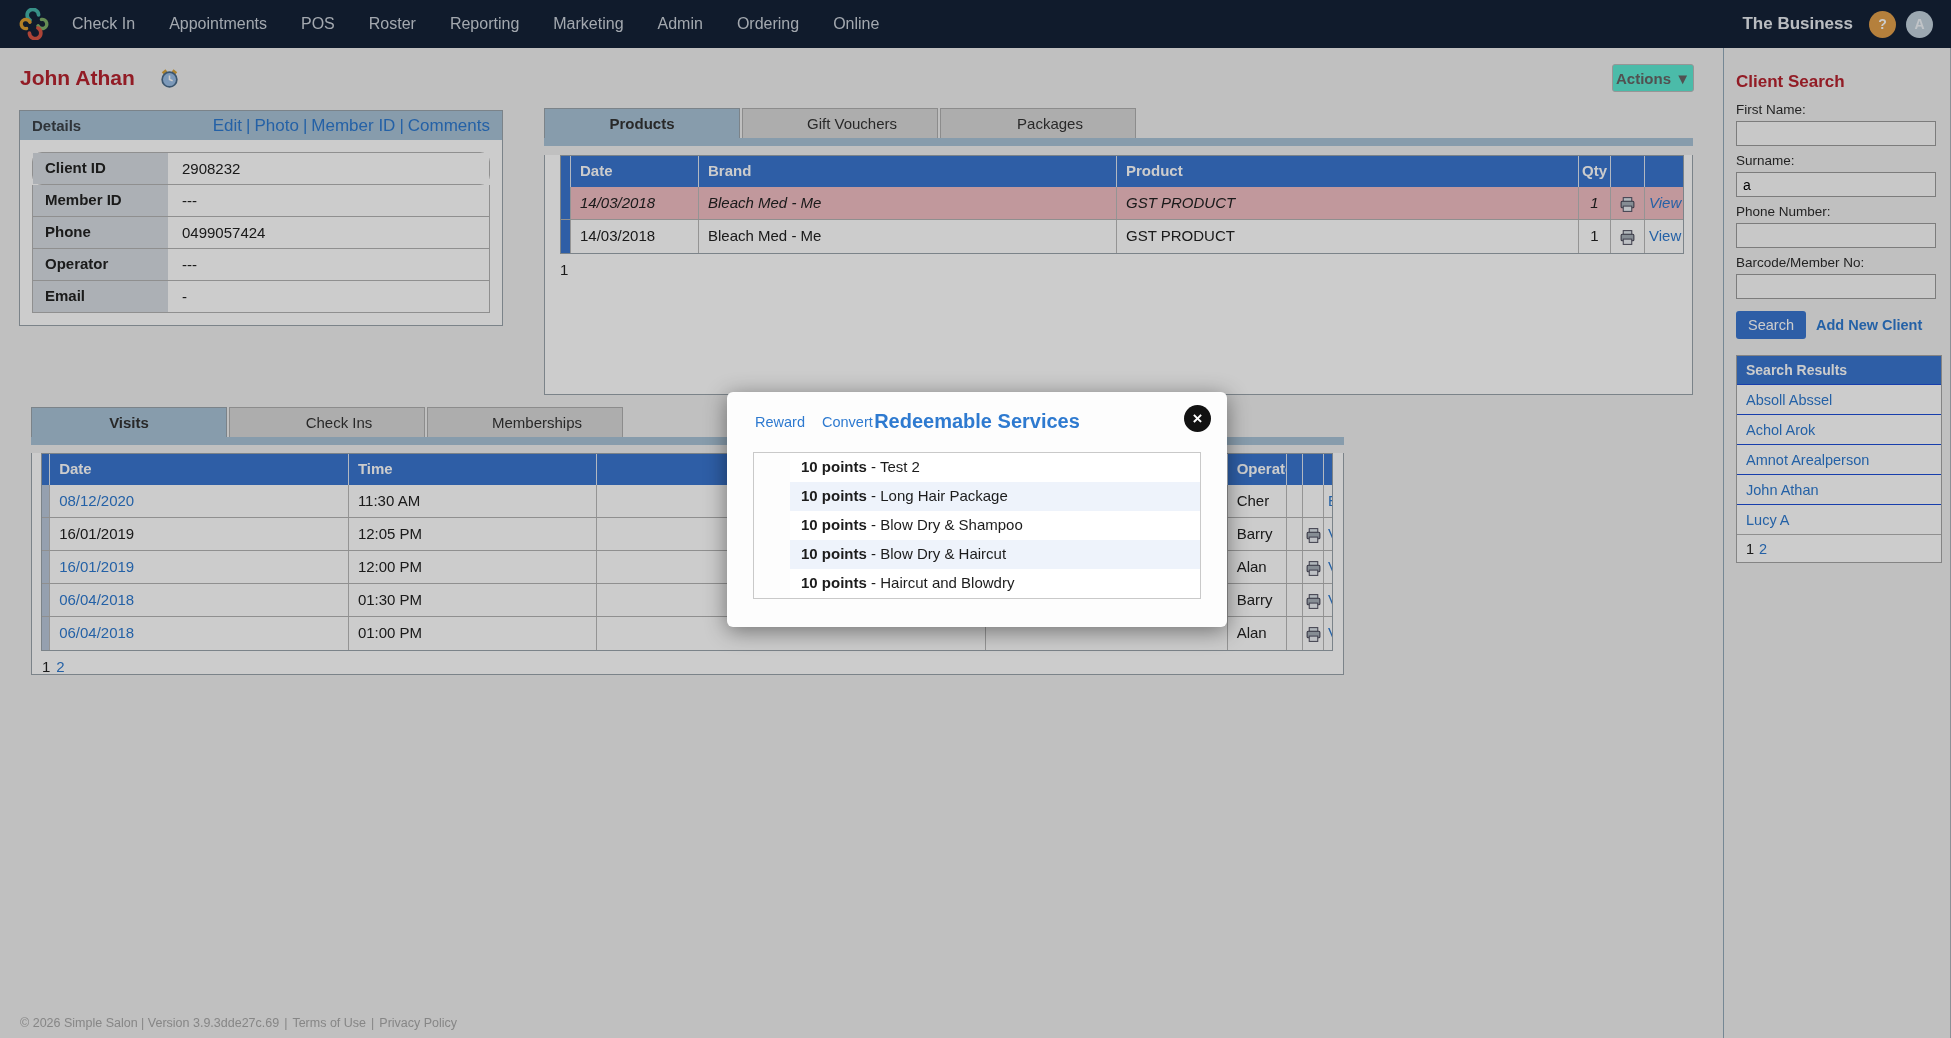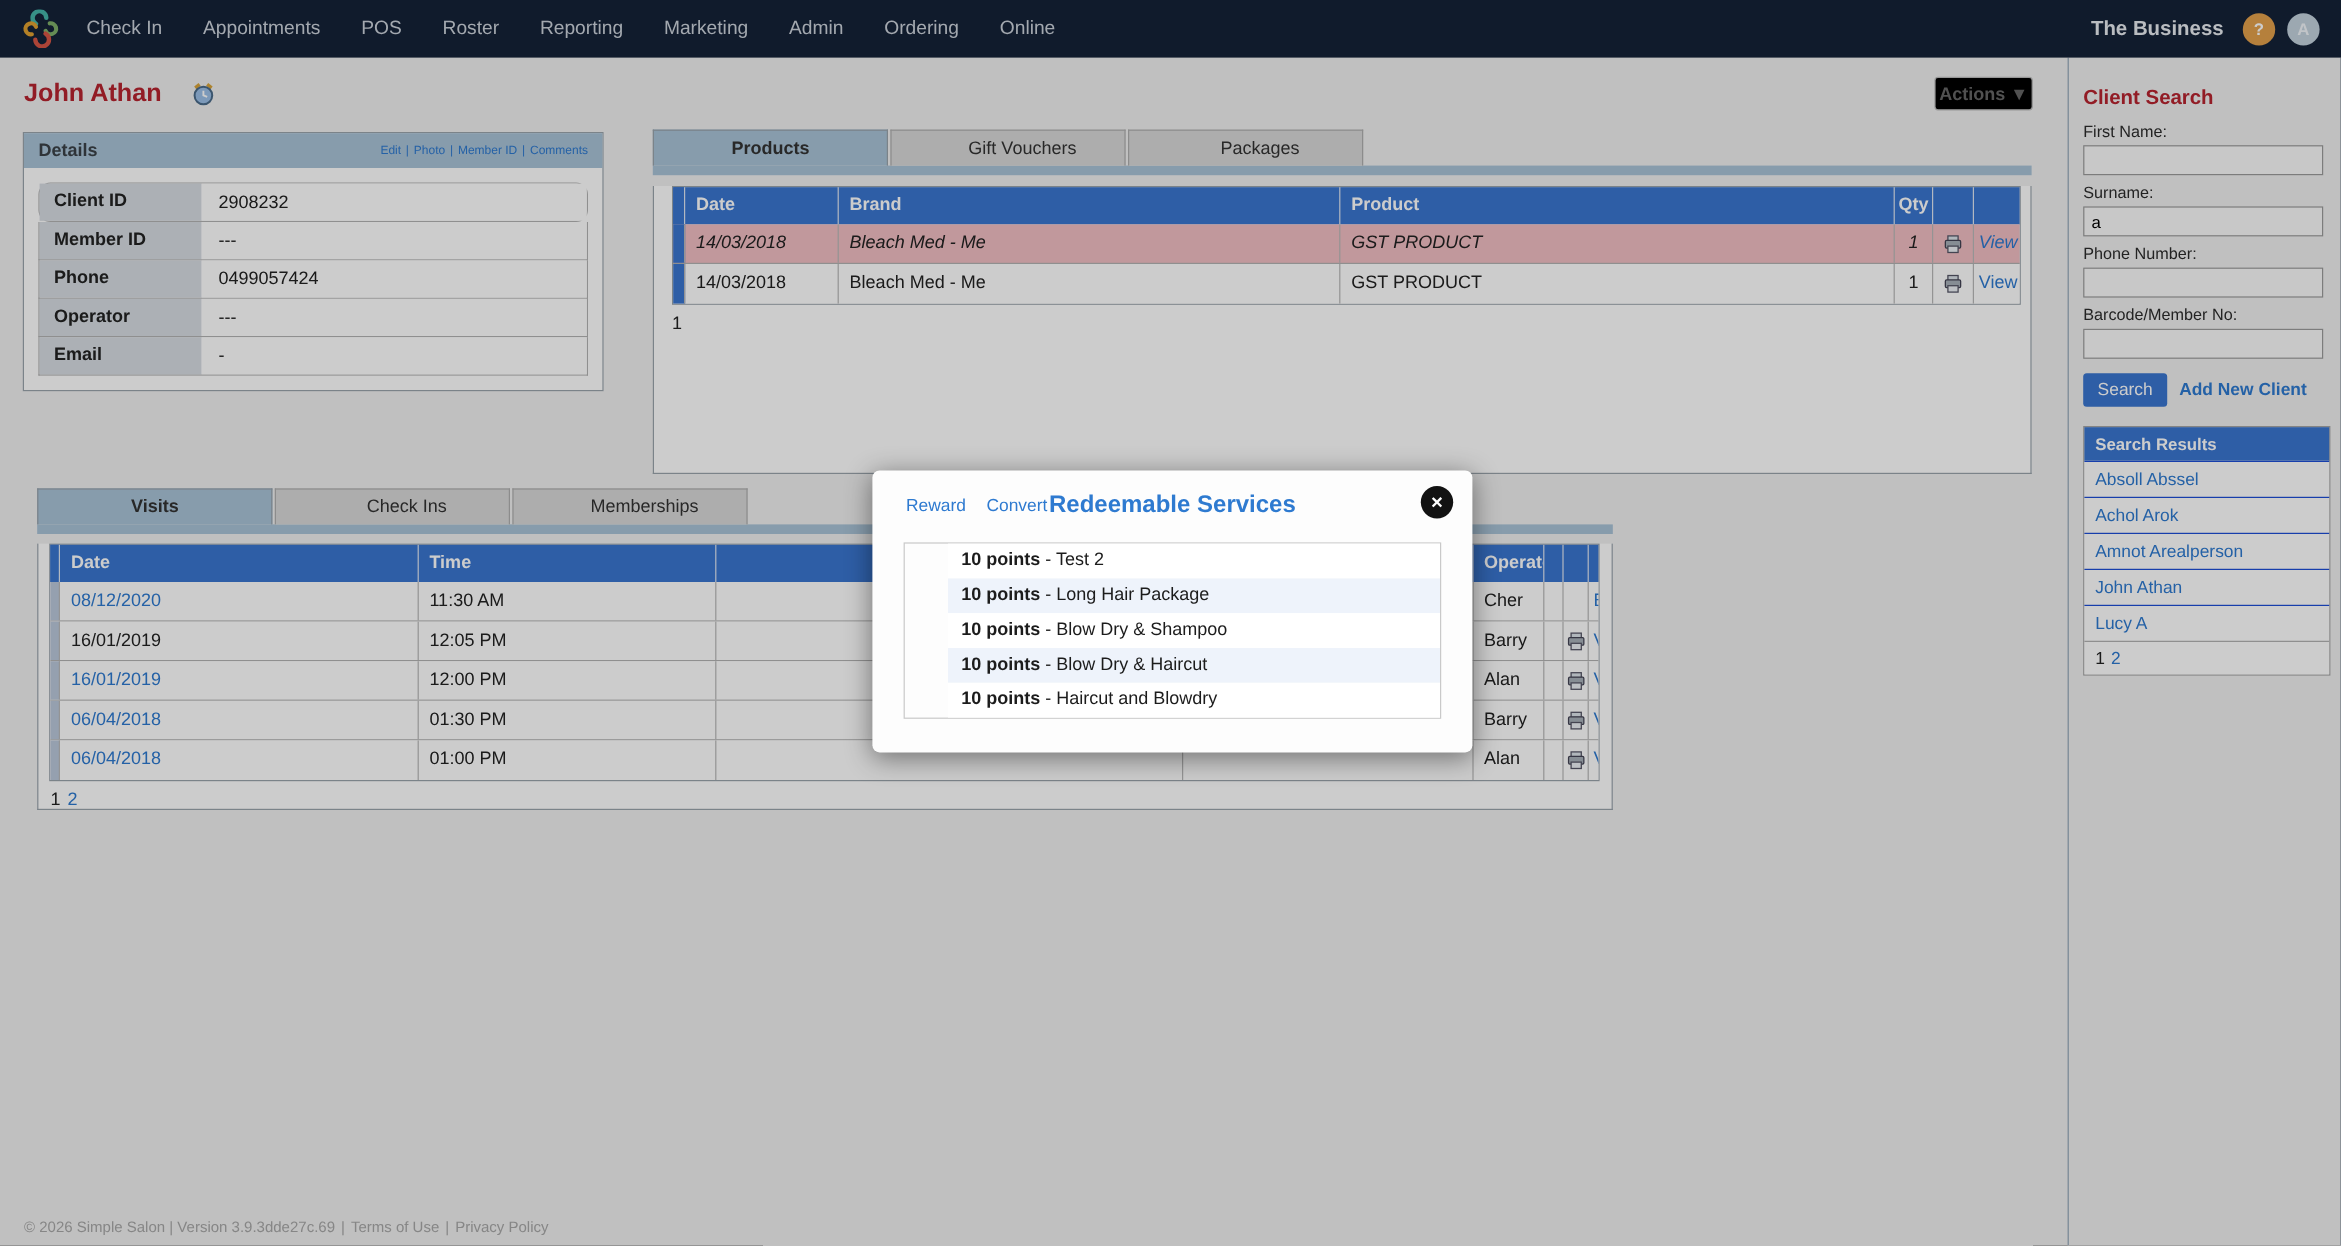--- a/index.html
+++ b/index.html
@@ -15,30 +15,30 @@
   .nav-right { margin-left:auto; display:flex; align-items:center; gap:10px; }
   .nav-business { color:#e8ecf1; font-size:17px; font-weight:bold; margin-right:6px; }
   .nav-circle { width:27px; height:27px; border-radius:50%; display:flex; align-items:center;
                 justify-content:center; font-size:14px; font-weight:bold; color:#fff; cursor:pointer; }
   .nav-circle.help { background:#e3a04b; }
   .nav-circle.user { background:#c3d3de; color:#f2f6fa; }
 
   
   .client-heading { position:absolute; top:66px; left:20px; display:flex; align-items:center; gap:24px; }
   .client-name { color:#b7232f; font-size:21px; font-weight:bold; }
-  .actions-btn { position:absolute; top:64px; left:1612px; width:82px; height:28px; background:#000000;
+  .actions-btn { position:absolute; top:64px; left:1612px; width:82px; height:28px; background:#5eead4;
                  border:1px solid #bcbcbc; border-radius:3px; color:#666; font-weight:bold; font-size:15px;
                  display:flex; align-items:center; justify-content:center; cursor:pointer; }
 
   
   .panel { position:absolute; background:#fff; border:1px solid #9aa4ac; }
   .panel-header { background:#a9c3d7; height:29px; display:flex; align-items:center;
                   justify-content:space-between; padding:0 12px; }
   .panel-header-title { font-size:15px; font-weight:bold; color:#3b4248; }
-  .panel-links { font-size:10px; }
+  .panel-links { font-size:17px; }
   .panel-links a, .link { color:#2e7ad0; text-decoration:none; cursor:pointer; }
   .pipe { color:#2e7ad0; margin:0 4px; }
 
   
   .details-panel { left:19px; top:110px; width:484px; }
   .details-body { padding:12px; }
   .details-row { display:flex; border:1px solid #b3b3b3; border-top:none; }
   .details-row:first-child { border-top:1px solid #b3b3b3;border-radius:10px; }
   .details-label { width:135px; background:#d7dde3; font-weight:bold; color:#222; font-size:15px;
                    padding:6px 0 6px 12px; }

